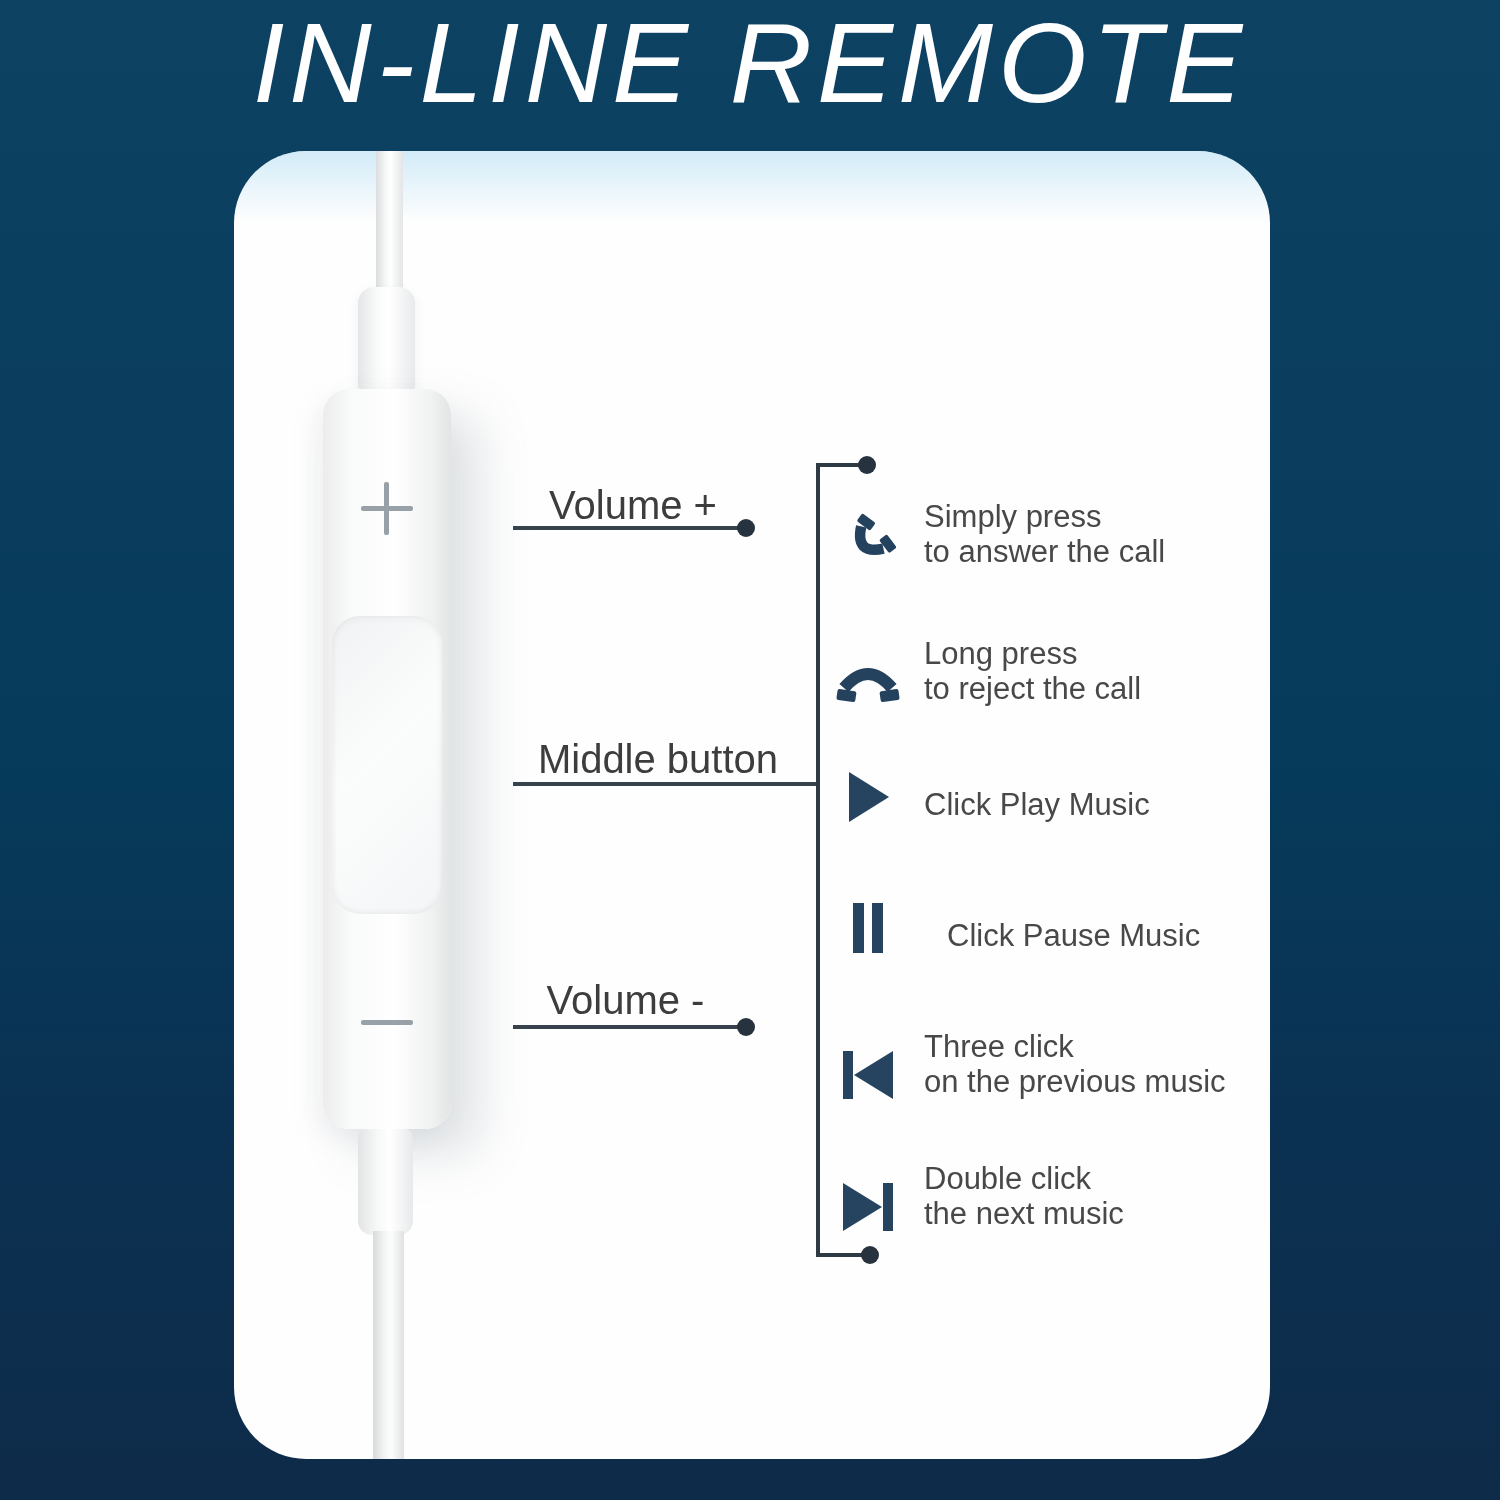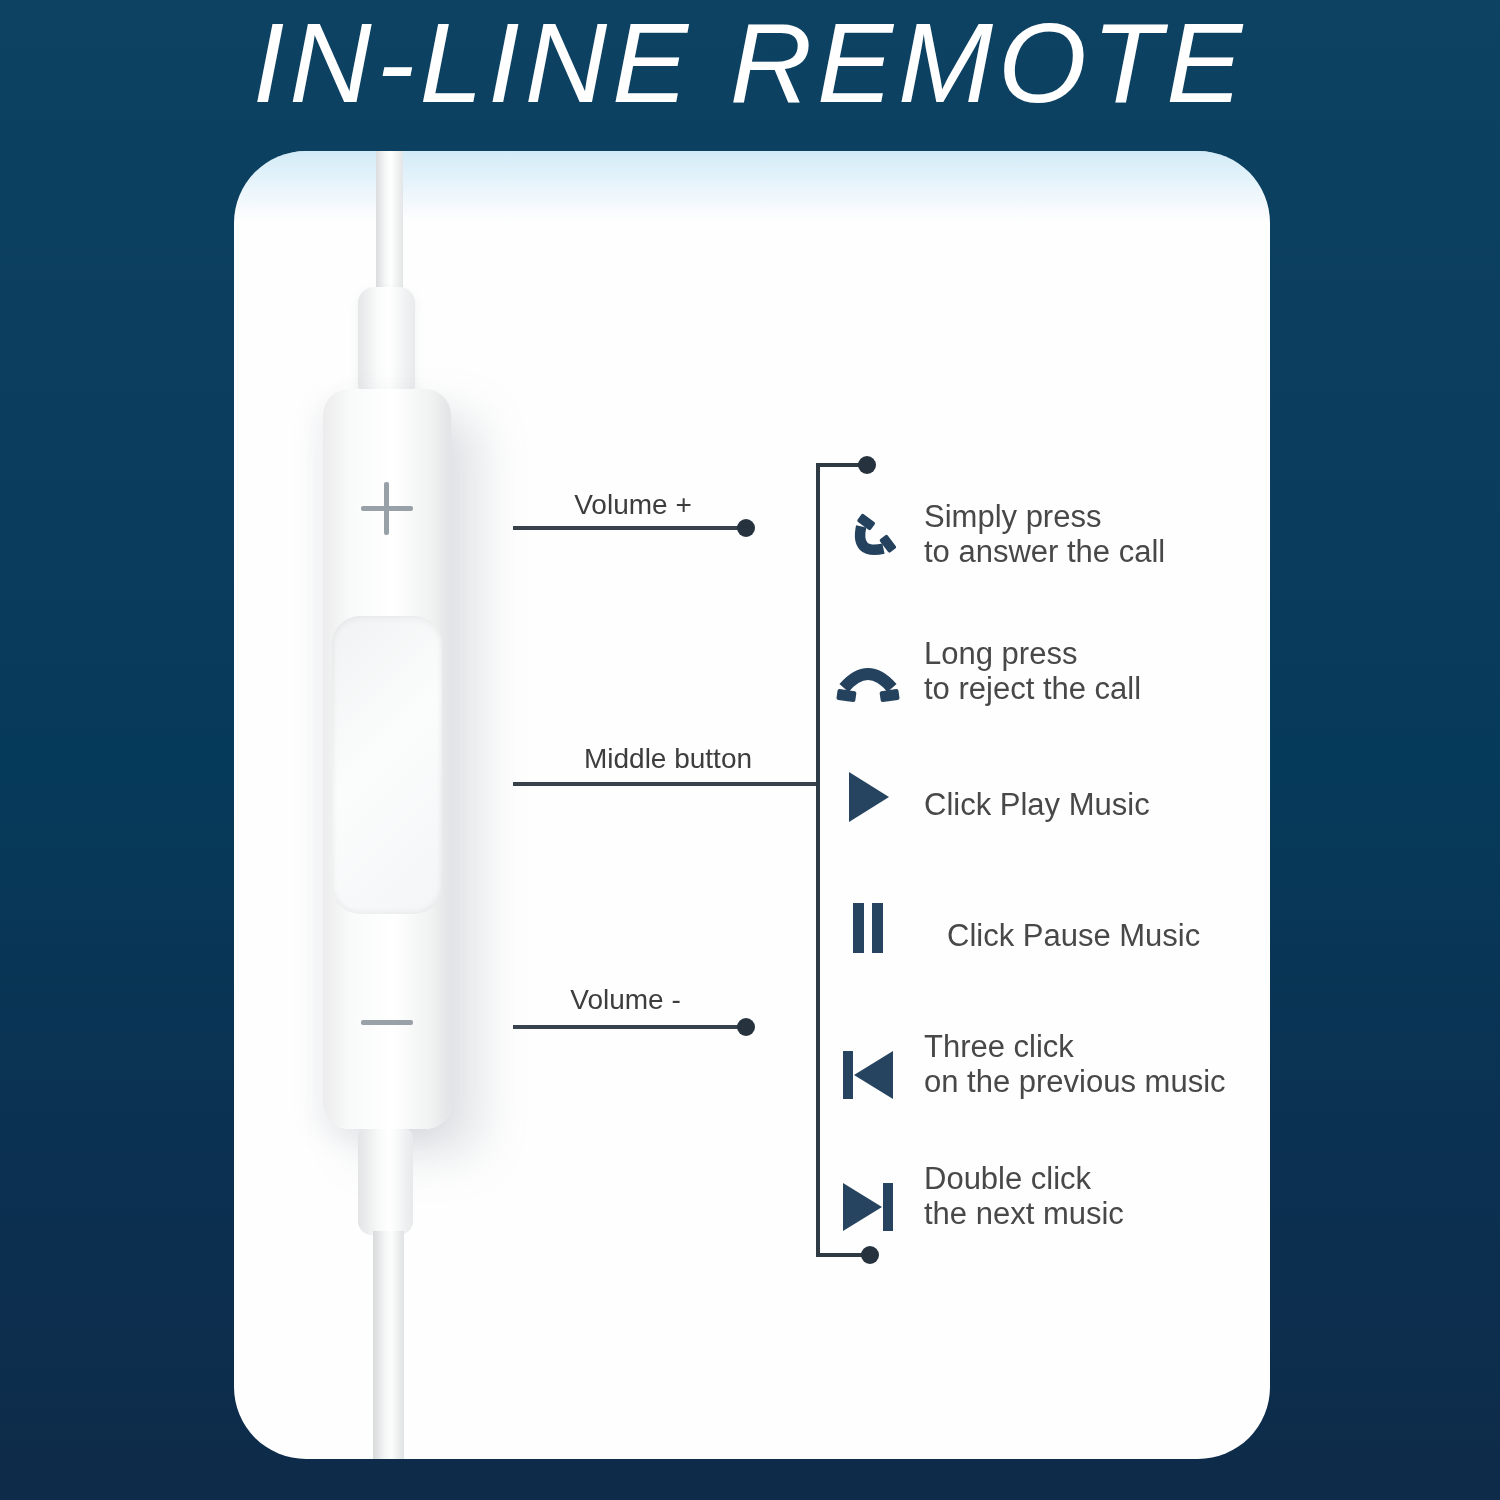--- a/index.html
+++ b/index.html
@@ -58,29 +58,29 @@
     position:absolute;left:124px;top:978px;width:55px;height:106px;
     background:linear-gradient(90deg,#e2e4e5 0%,#f8f9f9 38%,#ffffff 58%,#e7e9ea 100%);
     border-radius:8px 8px 14px 14px;
   }
   .cable-bottom{
     position:absolute;left:139px;top:1080px;width:31px;height:228px;
     background:linear-gradient(90deg,#d8dadb 0%,#f4f5f5 38%,#fdfdfd 58%,#e0e2e3 100%);
   }
   
   .callout-text{
-    position:absolute;color:#3d3d3d;font-size:28px;line-height:44px;
+    position:absolute;color:#3d3d3d;font-size:40px;line-height:44px;
     text-align:center;white-space:nowrap;
   }
   .callout-line{position:absolute;height:4px;background:#37424c;}
   .dot{position:absolute;width:18px;height:18px;border-radius:50%;background:#26323e;}
   .txt-vplus{left:463px;top:483px;width:340px;}
   .line-vplus{left:513px;top:526px;width:233px;}
   .dot-vplus{left:737px;top:519px;}
-  .txt-mid{left:488px;top:737px;width:360px;}
+  .txt-mid{left:478px;top:737px;width:360px;}
   .line-mid{left:513px;top:782px;width:307px;}
   .txt-vminus{left:458px;top:978px;width:335px;}
   .line-vminus{left:513px;top:1025px;width:233px;}
   .dot-vminus{left:737px;top:1018px;}
   
   .bracket-v{position:absolute;left:816px;top:463px;width:4px;height:794px;background:#2e3a44;}
   .bracket-stub{position:absolute;height:4px;background:#2e3a44;}
   .stub-top{left:816px;top:463px;width:52px;}
   .stub-bottom{left:816px;top:1253px;width:54px;}
   .dot-top{left:858px;top:456px;}

